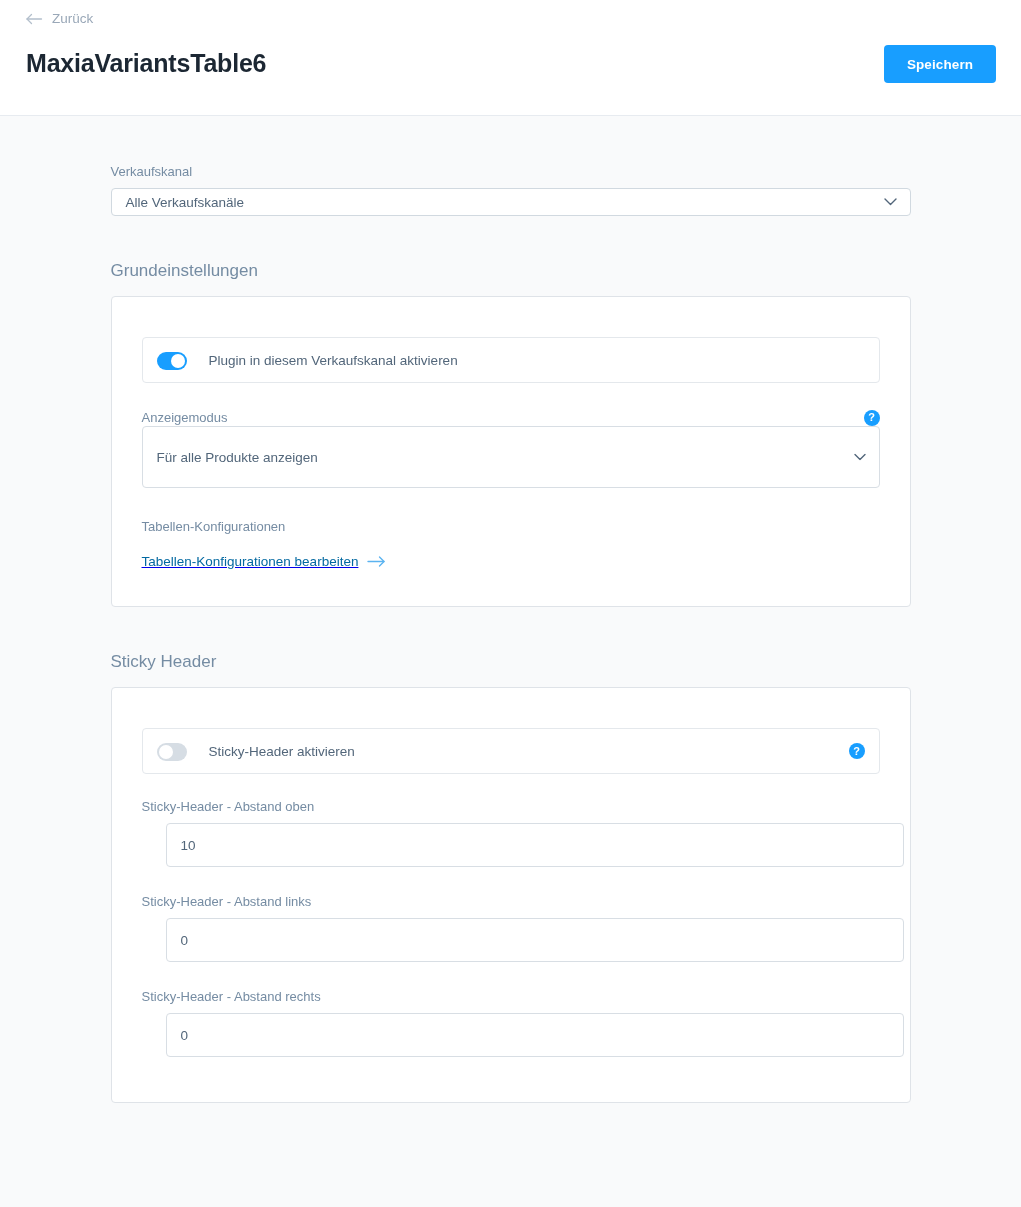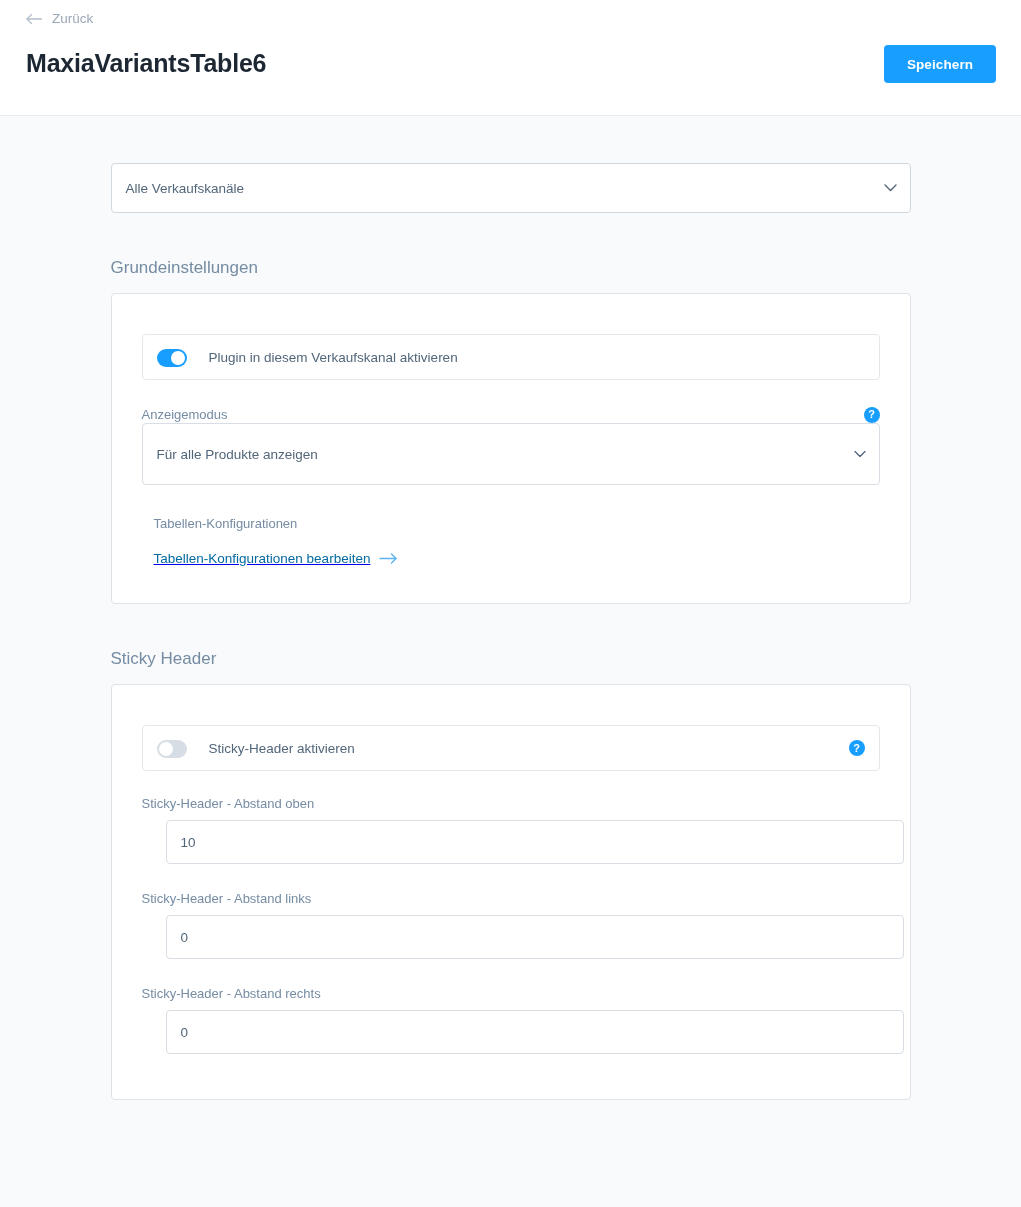--- a/index.html
+++ b/index.html
@@ -88,21 +88,21 @@
     display: block;
     margin-bottom: 8px;
     line-height: 17px;
   }
 
   .select-wrap {
     position: relative;
   }
   .select-box {
     width: 100%;
-    height: 50px;
+    height: 28px;
     background: #ffffff;
     border: 1px solid #d1d9e0;
     border-radius: 4px;
     font-size: 13.5px;
     color: #52667a;
     padding: 0 40px 0 14px;
     display: flex;
     align-items: center;
     cursor: pointer;
     font-family: "Liberation Sans", sans-serif;
@@ -225,21 +225,21 @@
     border: 1px solid #d8dee4;
     border-radius: 4px;
     font-size: 13.5px;
     color: #52667a;
     padding: 0 14px;
     font-family: "Liberation Sans", sans-serif;
     outline: none;
     margin-left: 24px;
   }
 
-  .link-block { margin-top: 30px; margin-left: 12px; }
+  .link-block { margin-top: 30px; }
   .link-row {
     display: inline-flex;
     align-items: center;
     gap: 9px;
     margin-top: 9px;
     cursor: pointer;
   }
   .link-text {
     font-size: 13.5px;
     color: #0369a1;
@@ -263,20 +263,21 @@
 
   <h1 class="page-title">MaxiaVariantsTable6</h1>
 
   <button class="save-button">Speichern</button>
 </div>
 
 <div class="content">
   <div class="content-inner">
 
     <div>
+      <label class="field-label">Verkaufskanal</label>
       <div class="select-wrap">
         <div class="select-box">Alle Verkaufskanäle</div>
         <span class="chevron">
           <svg width="13" height="8" viewBox="0 0 13 8" fill="none">
             <path d="M1 1L6.5 6.5L12 1" stroke="#52667a" stroke-width="1.4" stroke-linecap="round" stroke-linejoin="round"></path>
           </svg>
         </span>
       </div>
     </div>
 

